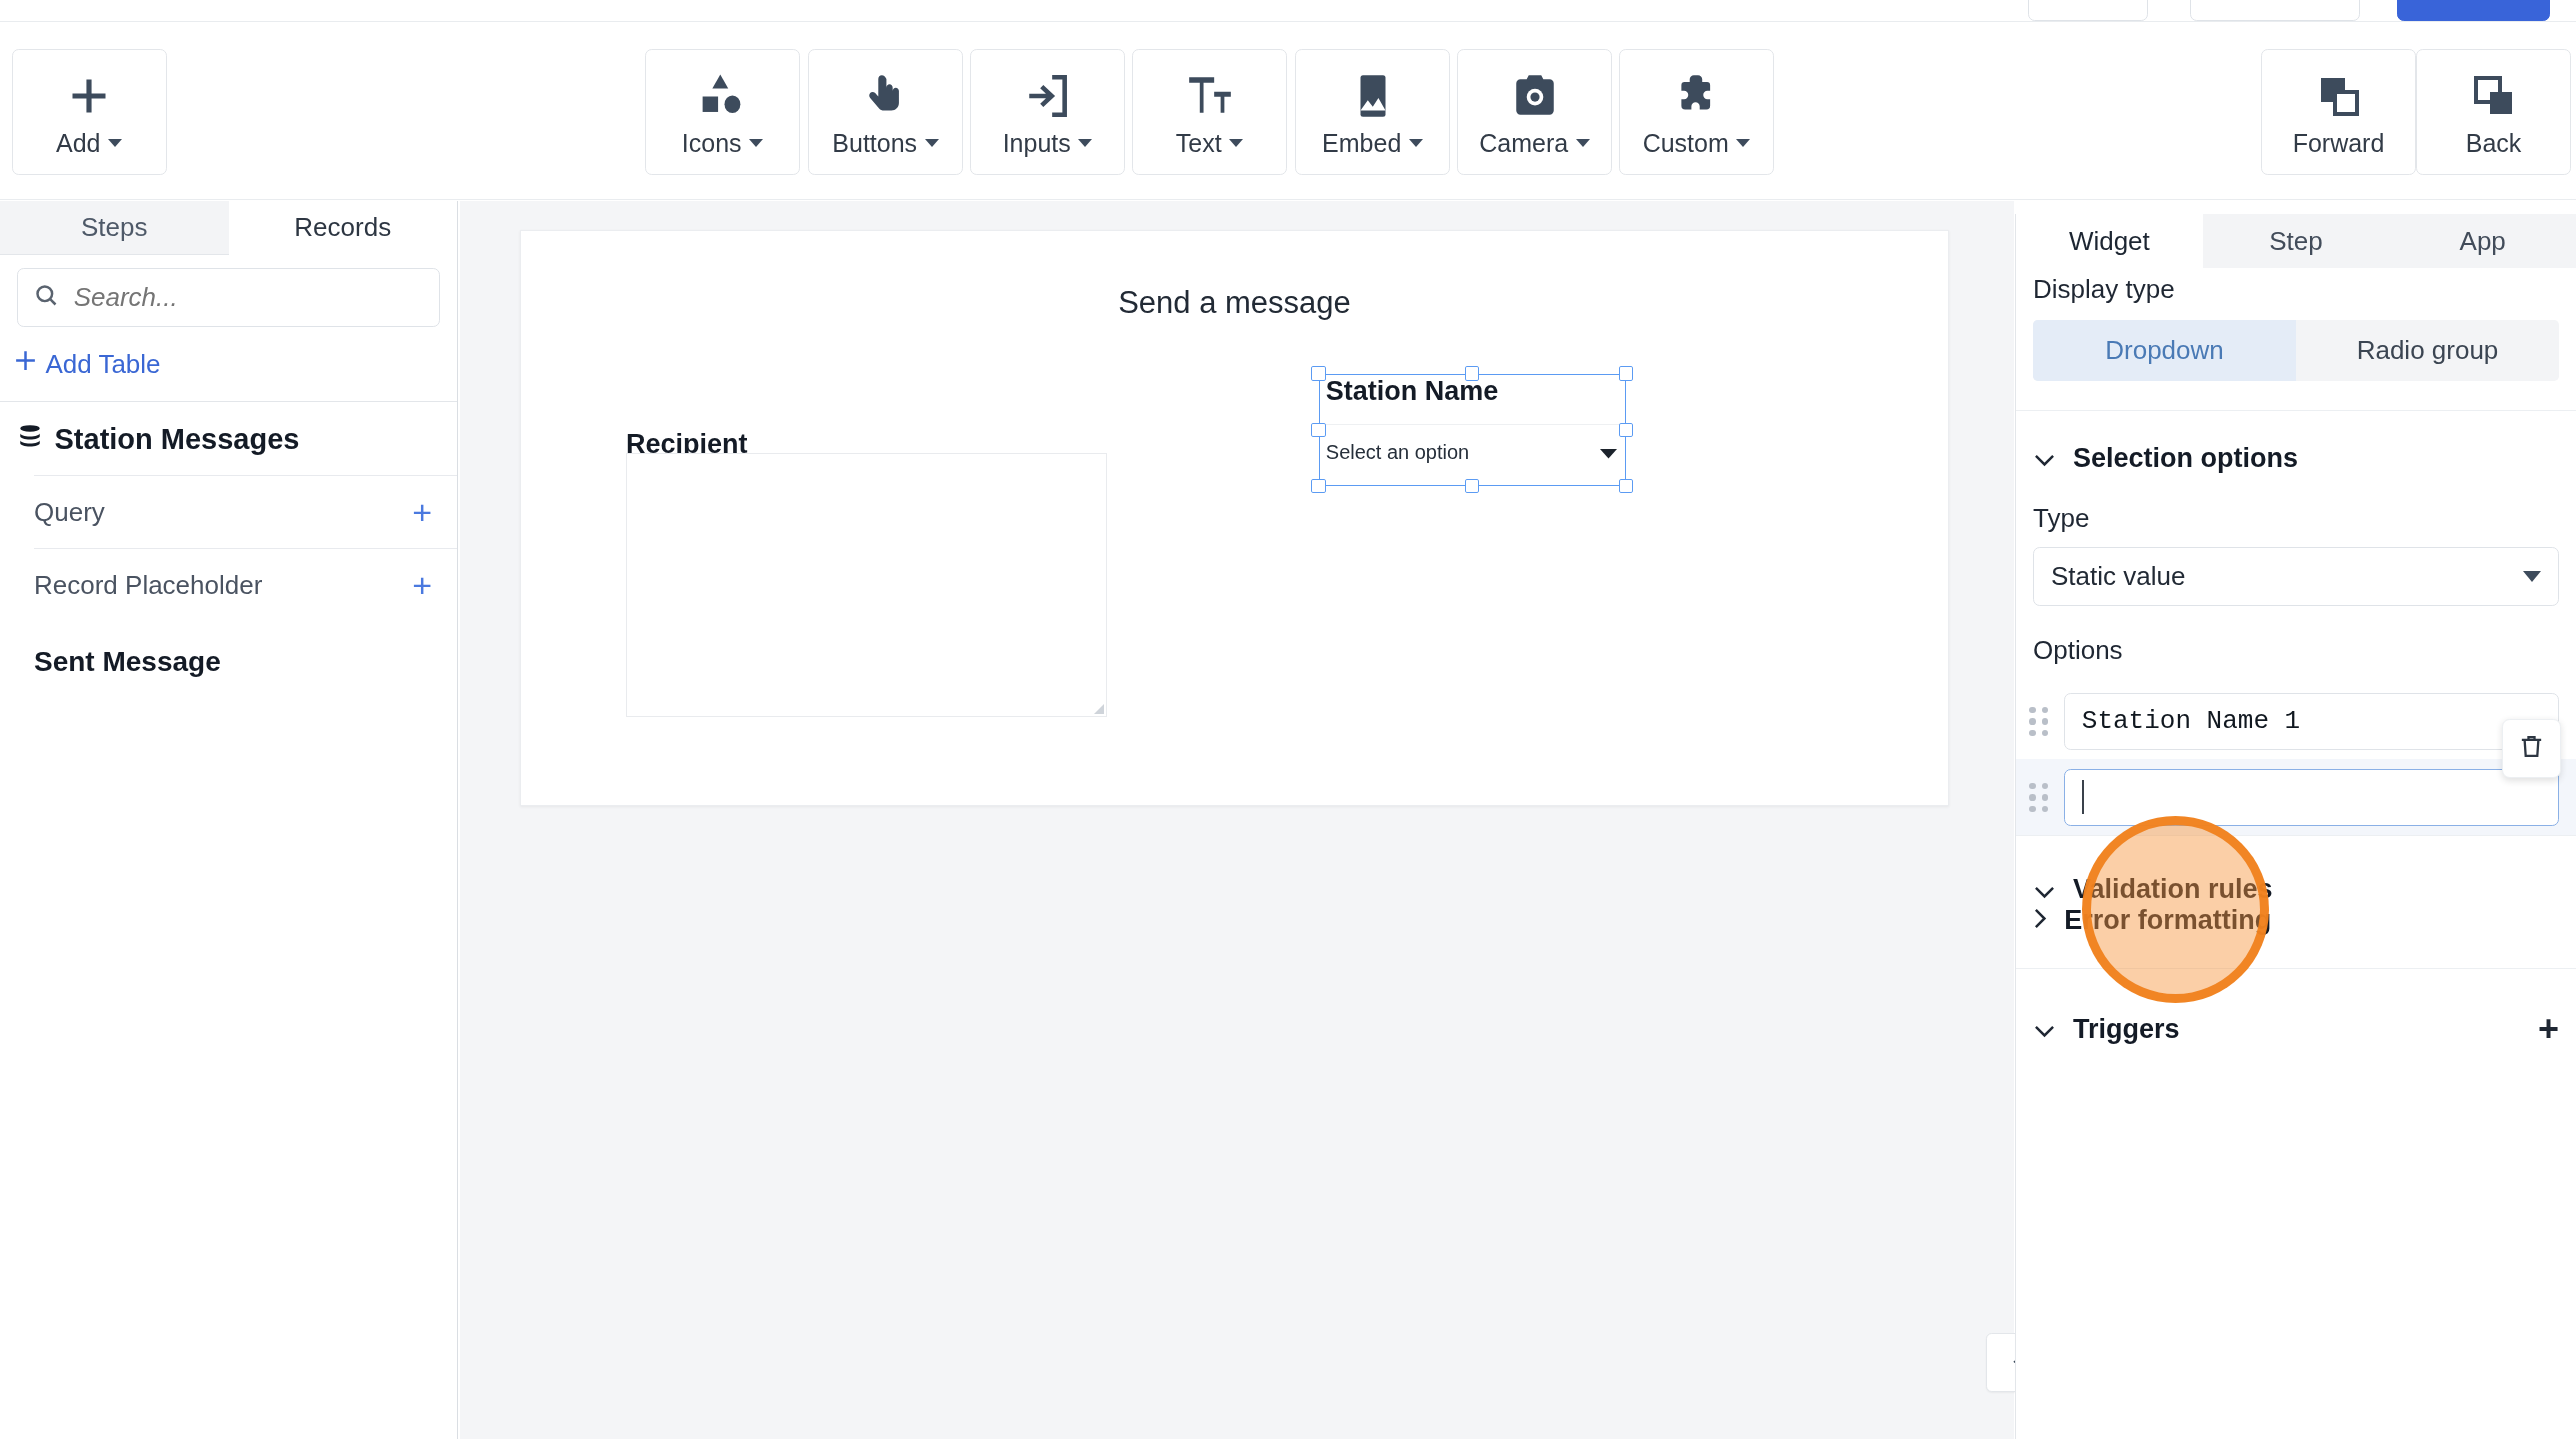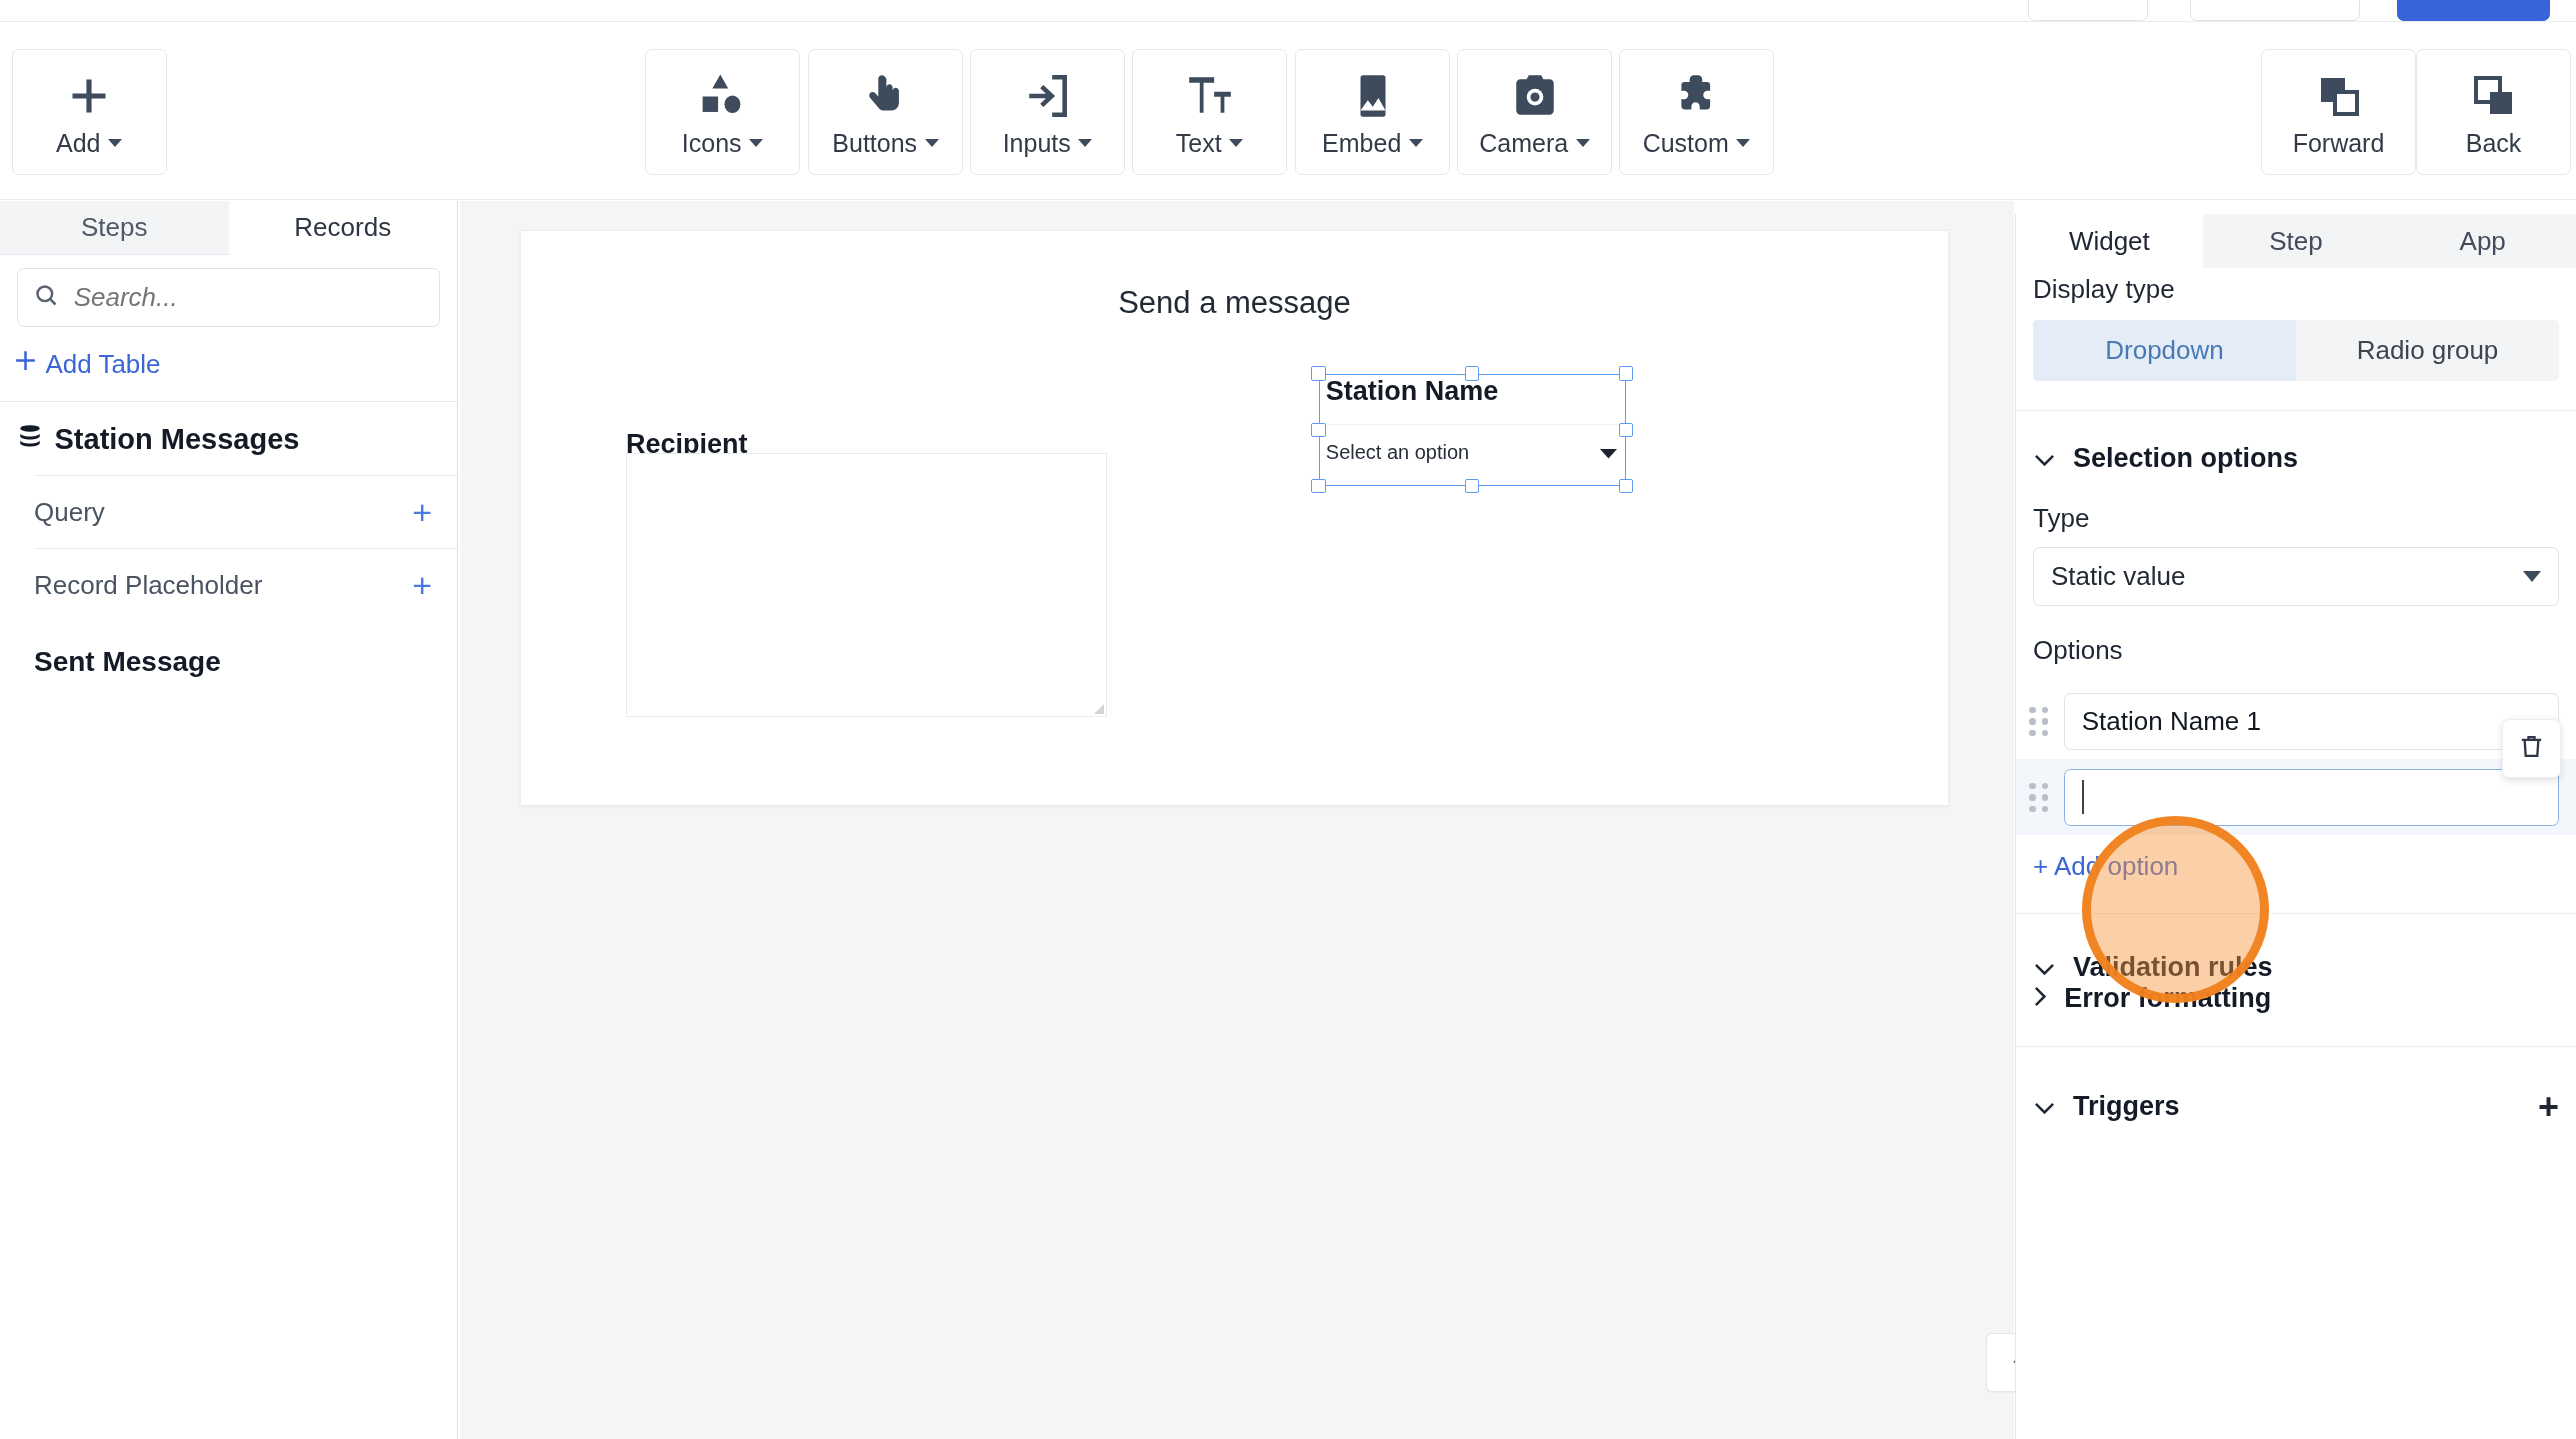--- a/index.html
+++ b/index.html
@@ -191,20 +191,21 @@
   .opt-row.focused { background: #f3f6fb; position: relative; }
   .grip {
     width: 21px; height: 29px; display: grid; grid-template-columns: 6.7px 6.7px; gap: 4.8px 5.7px;
     align-content: center; cursor: grab;
   }
   .grip i { width: 6.7px; height: 6.7px; background: #b9bfc8; border-radius: 50%; display: block; }
   .opt-in {
     flex: 1; height: 57px; border: 1px solid #dfe3e8; border-radius: 6.7px;
     display: flex; align-items: center; padding: 0 17px; font-size: 26px; color: #111820;
     background: #fff;
+    font-family: Liberation Mono, monospace;
   }
   .opt-in.active { border-color: #8ab0e6; }
   .caret-txt {
     display: inline-block; width: 1.9px; height: 34px; background: #3a414b;
   }
   #trash-btn {
     position: absolute; right: 15.3px; top: -40px; width: 59px; height: 59px;
     background: #fff; border: 1px solid #eceff2; border-radius: 7.6px;
     box-shadow: 0 2.9px 7.6px rgba(0,0,0,.12);
     display: flex; align-items: center; justify-content: center; cursor: pointer; z-index: 4;
@@ -535,21 +536,20 @@
         <div id="trash-btn">
           <span>
             <svg width="29" height="29" viewBox="0 0 24 24" fill="none" stroke="#2d3642" stroke-width="1.9">
                 <path d="M4 6.5h16M9.5 6.5V4.3h5v2.2M6.3 6.5l.9 13.2h9.6l.9-13.2"></path>
               </svg>
           </span>
         </div>
       </div>
     </div>
 
-    <div id="add-option">+ Add option</div>
   </div>
 
   <div class="sec">
     <div class="sec-head" style="padding-top:38px">
       <span class="chev">
         <svg width="23" height="14.3" viewBox="0 0 24 15" fill="none" stroke="currentColor" stroke-width="2.6">
             <path d="M3 3l9 9 9-9"></path>
           </svg>
       </span>
       <span>Validation rules</span>

